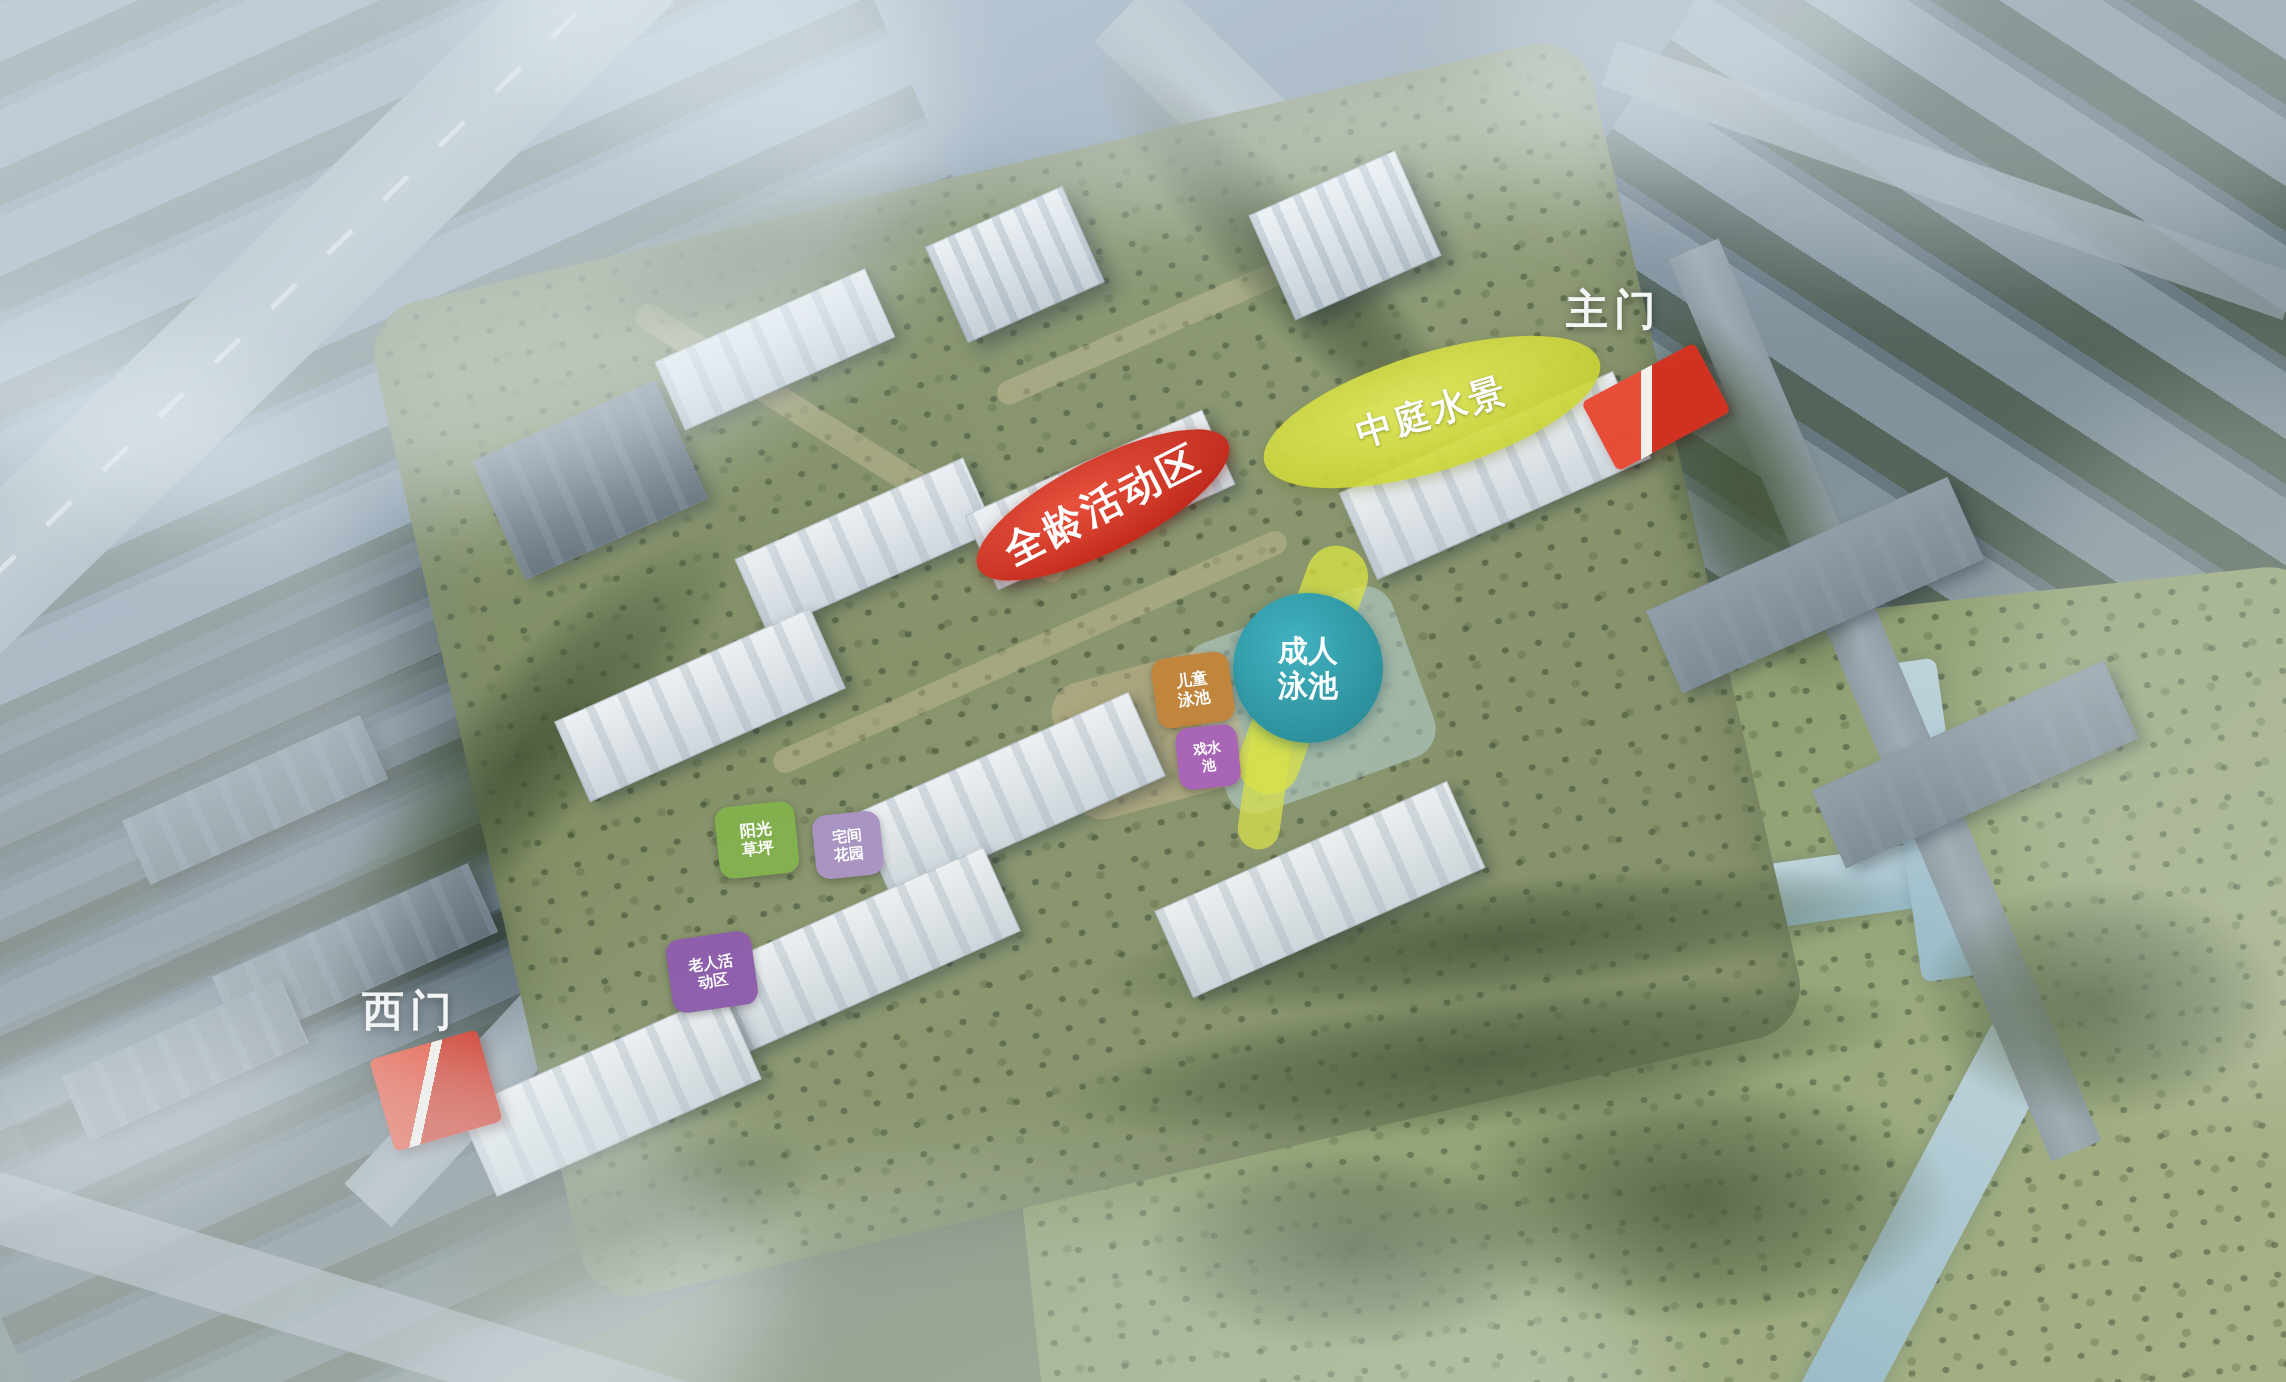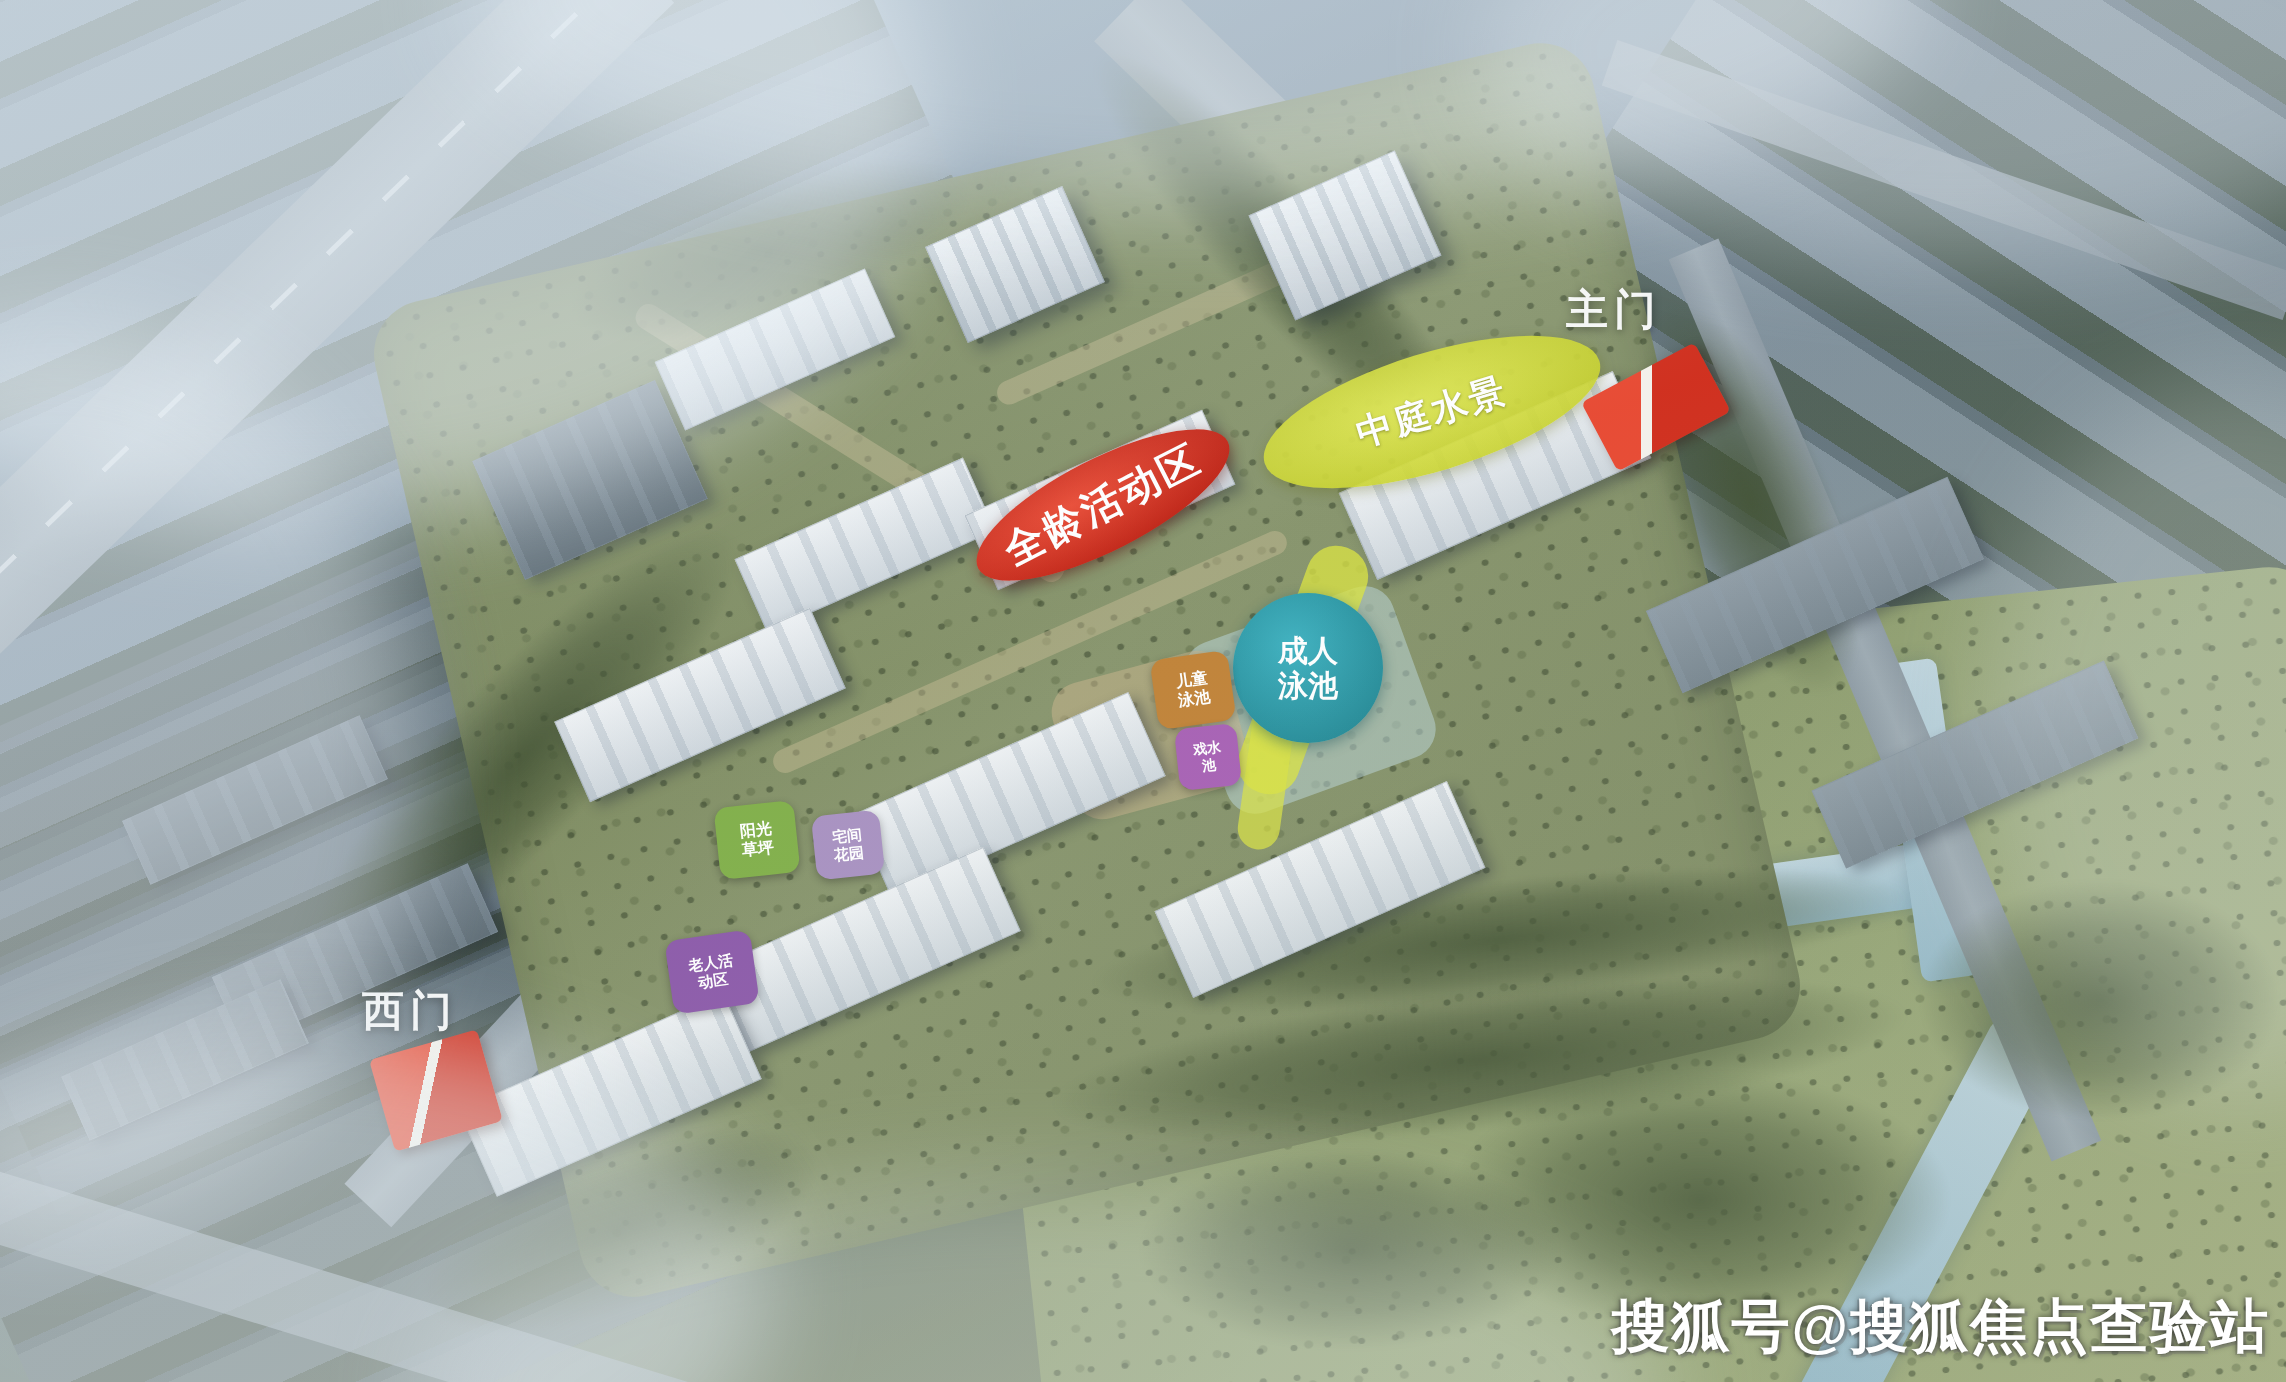--- a/index.html
+++ b/index.html
@@ -166,15 +166,14 @@
 
   <div class="abs fog" style="left:-320px;top:-300px;width:1250px;height:820px;"></div>
   <div class="abs fog" style="left:-300px;top:320px;width:720px;height:900px;opacity:.8;"></div>
   <div class="abs fog" style="left:-180px;top:1030px;width:950px;height:520px;opacity:.85;"></div>
   <div class="abs fog" style="left:470px;top:-220px;width:1450px;height:430px;opacity:.85;"></div>
   <div class="abs fog" style="left:1480px;top:-160px;width:950px;height:420px;opacity:.6;"></div>
   <div class="abs fog" style="left:420px;top:1180px;width:1250px;height:420px;opacity:.55;"></div>
   <div class="abs fog" style="left:1980px;top:380px;width:520px;height:720px;opacity:.4;"></div>
   <div class="abs haze-veil"></div>
 
-  <div class="abs watermark">搜狐号@搜狐焦点查验站</div>
 
 </div>
 
 </body></html>

